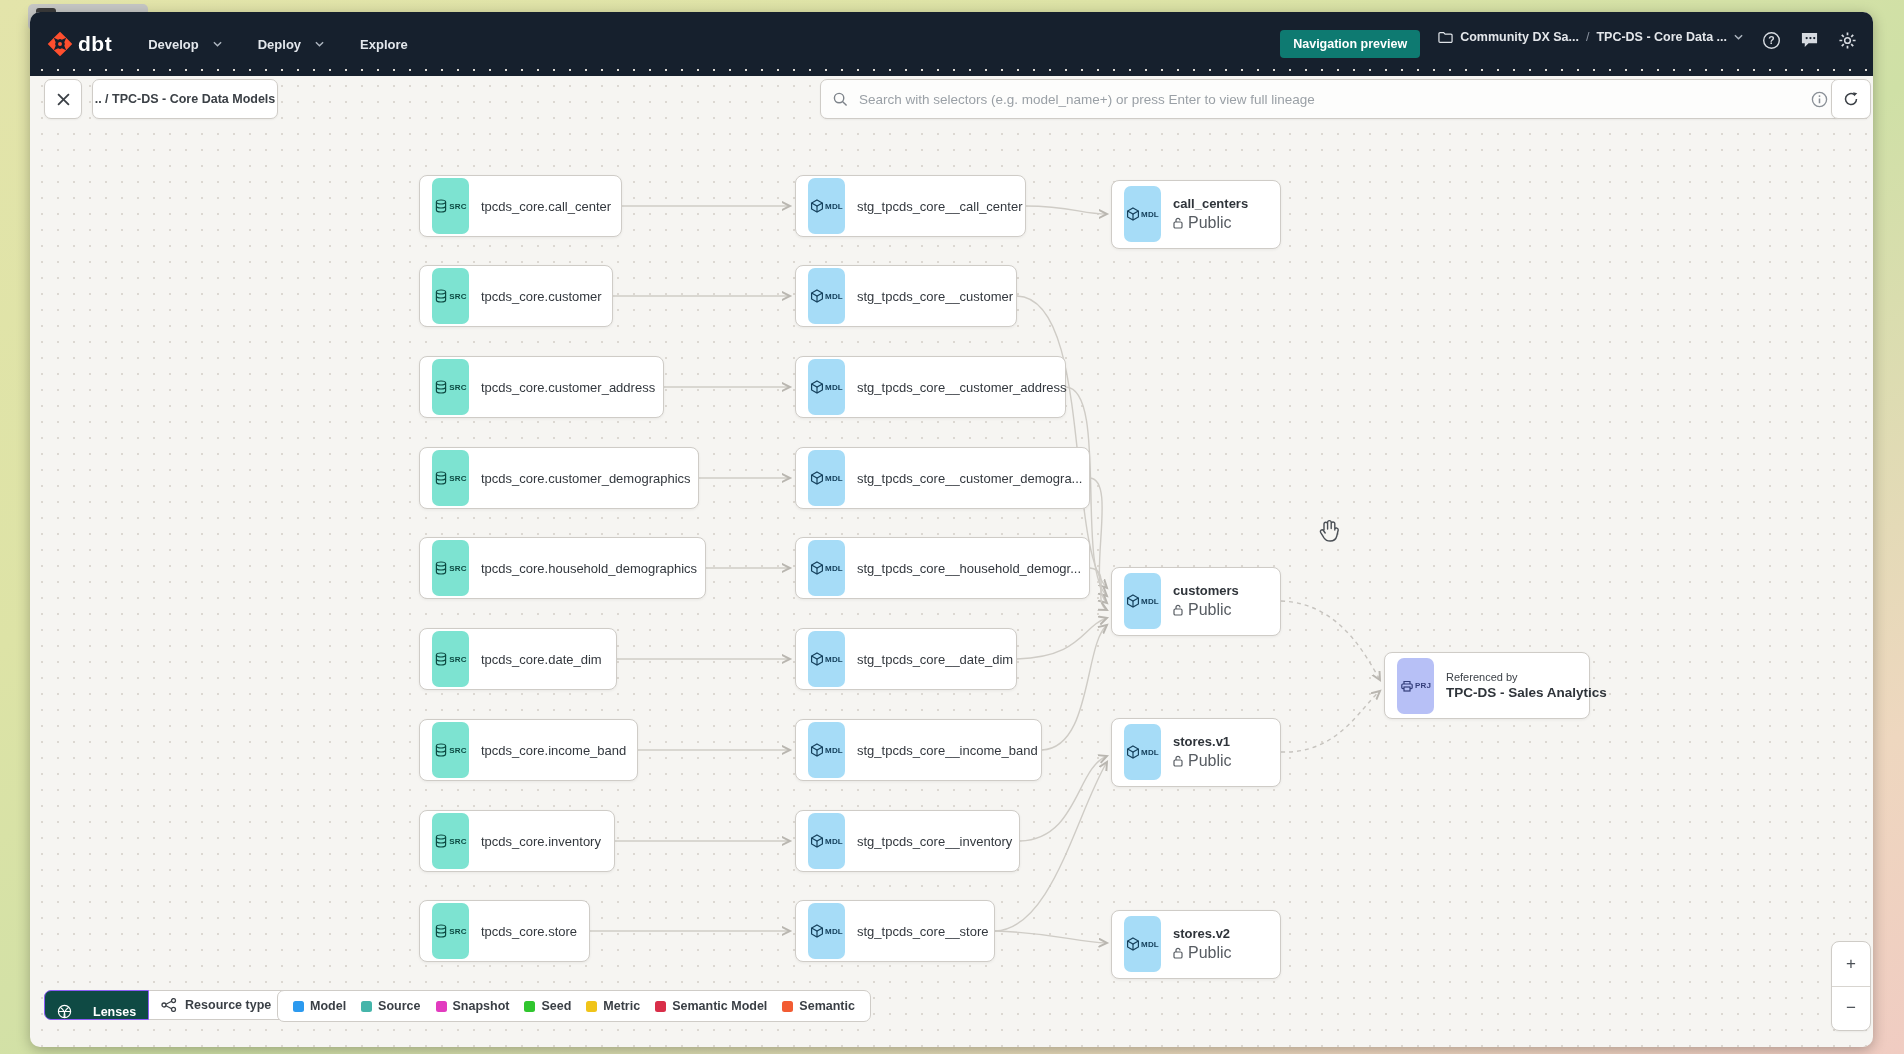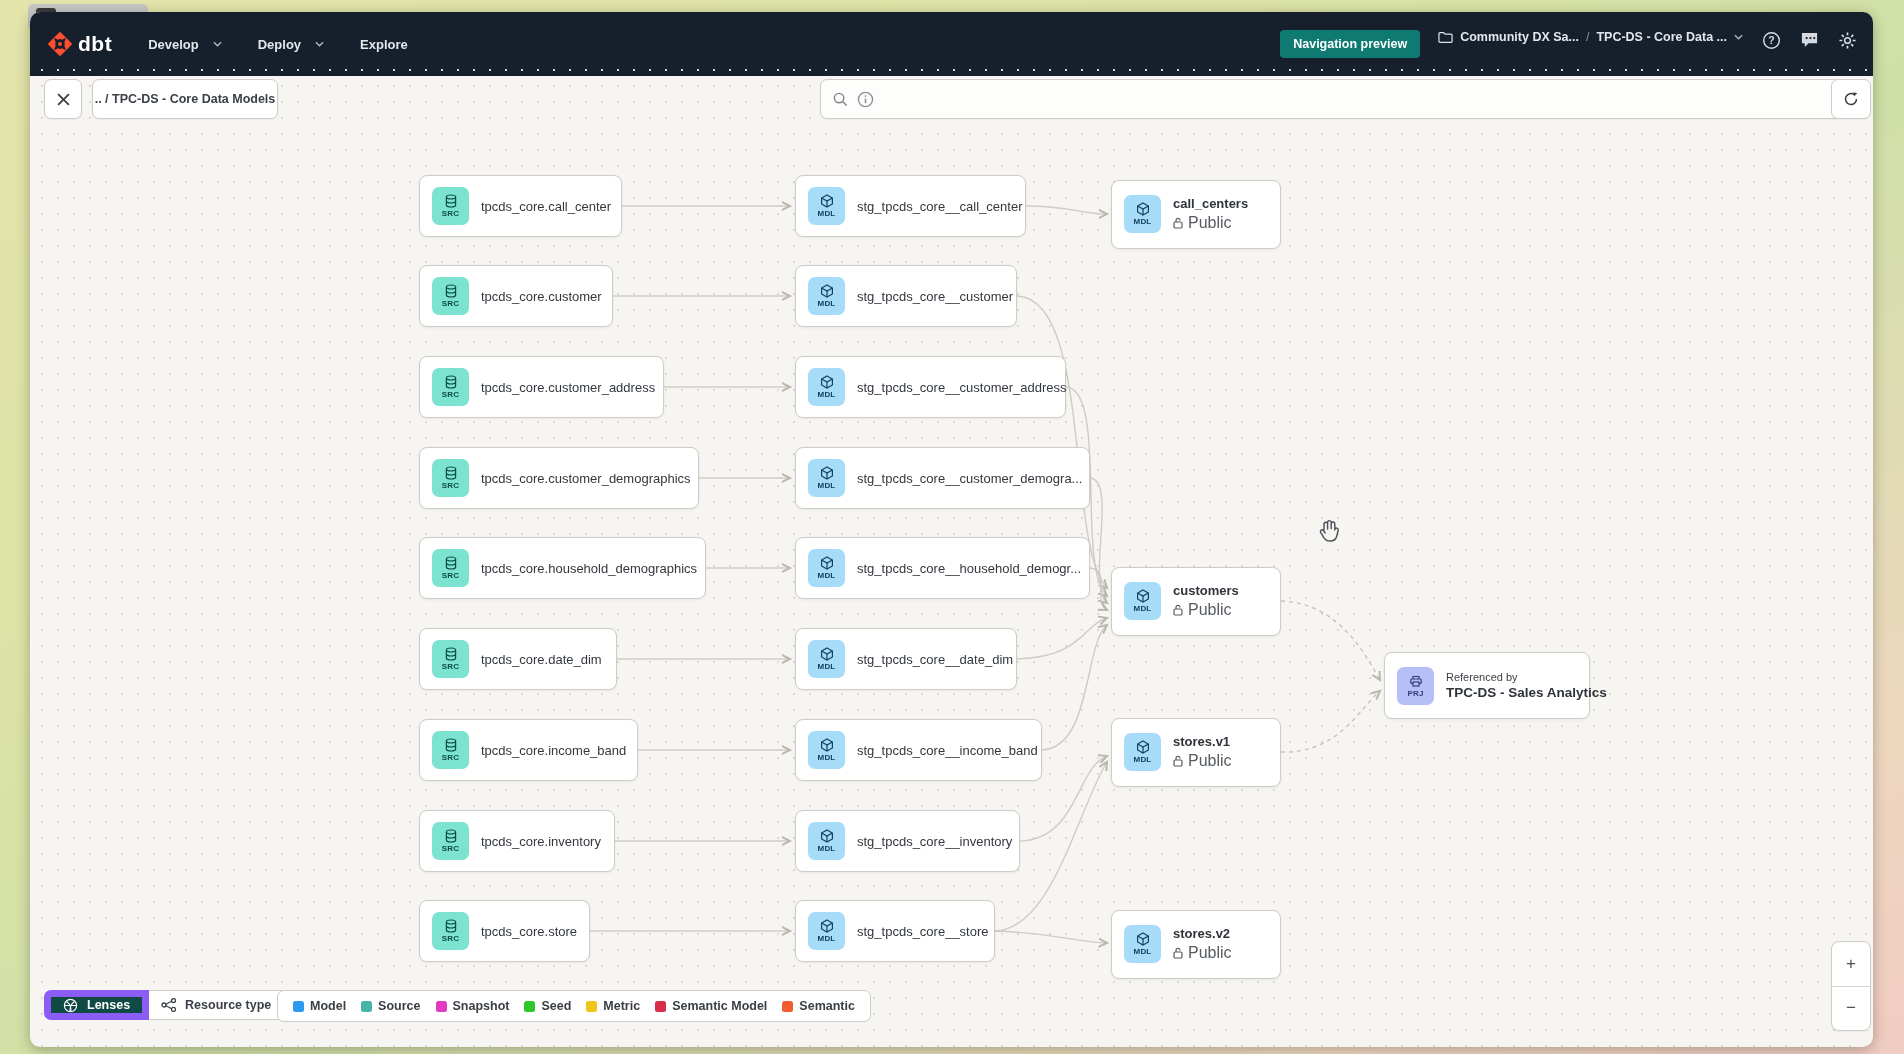--- a/index.html
+++ b/index.html
@@ -33,34 +33,34 @@
   .searchbar input{flex:1;border:none;outline:none;background:transparent;font-family:inherit;font-size:13.5px;color:#3b4046;}
   .searchbar input::placeholder{color:#9aa0a6;}
   .refresh-btn{left:1801px;top:67px;width:38px;height:38px;}
 
   
   .canvas{position:absolute;left:0;top:46px;right:0;bottom:0;
     background-image:radial-gradient(#dcd8d2 1.1px,transparent 1.1px);background-size:16px 16px;background-position:4px 4px;}
   #edges{position:absolute;left:0;top:0;pointer-events:none;}
 
   .node{position:absolute;background:#fff;border:1px solid #cfccc7;border-radius:8px;display:flex;align-items:center;gap:12px;padding-left:12px;box-sizing:border-box;box-shadow:0 1px 3px rgba(0,0,0,.06);cursor:pointer;}
-  .badge{width:37px;height:38px;border-radius:7px;display:flex;flex-direction:column;align-items:center;justify-content:center;gap:1px;flex:0 0 auto;}
+  .badge{width:37px;height:56px;border-radius:7px;display:flex;flex-direction:row;align-items:center;justify-content:center;gap:1px;flex:0 0 auto;}
   .badge span{font-size:8px;font-weight:700;letter-spacing:.2px;}
   .badge-src{background:#7de3d1;color:#0c4a42;}
   .badge-mdl{background:#a6dcf7;color:#15405c;}
   .badge-prj{background:#b7c0f6;color:#333d7a;}
   .node-label{font-size:13px;color:#33383e;font-weight:500;white-space:nowrap;}
   .hub-title{font-size:13px;color:#2f343a;font-weight:700;margin-bottom:3px;}
   .hub-access{display:flex;align-items:center;gap:5px;font-size:16px;color:#575c62;}
   .prj-ref{font-size:11px;color:#3c4147;margin-bottom:2px;}
   .prj-title{font-size:13.5px;color:#2f343a;font-weight:600;white-space:nowrap;}
 
   
   .lens-group{position:absolute;left:14px;top:978px;height:30px;display:flex;z-index:5;}
-  .lenses-btn{background:#0f4a44;color:#fff;font-size:12.5px;font-weight:700;border:7px solid #8b5cf6;border-radius:7px 0 0 7px;display:flex;align-items:center;gap:9px;padding:0 12px;cursor:pointer;}
+  .lenses-btn{background:#0f4a44;color:#fff;font-size:12.5px;font-weight:700;border:1px solid #8b5cf6;border-radius:7px 0 0 7px;display:flex;align-items:flex-end;gap:21px;padding:0 12px;cursor:pointer;}
   .restype-btn{background:#fff;color:#3a3f45;font-size:12.5px;font-weight:700;border:1px solid #cfccc7;border-left:none;border-radius:0 7px 7px 0;display:flex;align-items:center;gap:8px;padding:0 12px;cursor:pointer;}
   .legend-pill{position:absolute;left:247px;top:978px;height:30px;background:#fff;border:1px solid #cfccc7;border-radius:7px;display:flex;align-items:center;gap:15px;padding:0 15px;z-index:5;}
   .legend-item{display:flex;align-items:center;gap:6px;font-size:12.5px;font-weight:600;color:#3a3f45;}
   .legend-sq{width:11px;height:11px;border-radius:2.5px;}
   .zoom-ctl{position:absolute;left:1801px;top:929px;width:38px;height:88px;background:#fff;border:1px solid #cfccc7;border-radius:8px;display:flex;flex-direction:column;z-index:5;box-shadow:0 1px 2px rgba(0,0,0,.05);}
   .zoom-btn{flex:1;display:flex;align-items:center;justify-content:center;font-size:17px;color:#4a4f55;cursor:pointer;}
   .zoom-btn:first-child{border-bottom:1px solid #d8d5d0;}
 
   .cursor-hand{position:absolute;left:1287px;top:505px;z-index:9;pointer-events:none;}
 </style>
@@ -475,20 +475,21 @@
       </svg>
   </div>
   <div class="btn-card lineage-tab">
     <span>.. / TPC-DS - Core Data Models</span>
   </div>
   <div class="searchbar">
     <svg width="15" height="15" viewBox="0 0 16 16">
         <circle cx="6.5" cy="6.5" r="5" fill="none" stroke="#7d838a" stroke-width="1.5"></circle>
         <line x1="10.4" y1="10.4" x2="14.5" y2="14.5" stroke="#7d838a" stroke-width="1.5"></line>
       </svg>
+    <input type="text" placeholder="Search with selectors (e.g. model_name+) or press Enter to view full lineage" style="">
     <svg width="17" height="17" viewBox="0 0 18 18">
         <circle cx="9" cy="9" r="7.5" fill="none" stroke="#8a9097" stroke-width="1.4"></circle>
         <line x1="9" y1="8" x2="9" y2="13" stroke="#8a9097" stroke-width="1.6"></line>
         <circle cx="9" cy="5.4" r="1" fill="#8a9097"></circle>
       </svg>
   </div>
   <div class="btn-card refresh-btn">
     <svg width="16" height="16" viewBox="0 0 16 16">
         <path d="M13.5 8 A5.5 5.5 0 1 1 11.4 3.7" fill="none" stroke="#3b4046" stroke-width="1.5"></path>
         <polygon points="10.2,1.2 14.3,2.3 11.2,5.3" fill="#3b4046"></polygon>

